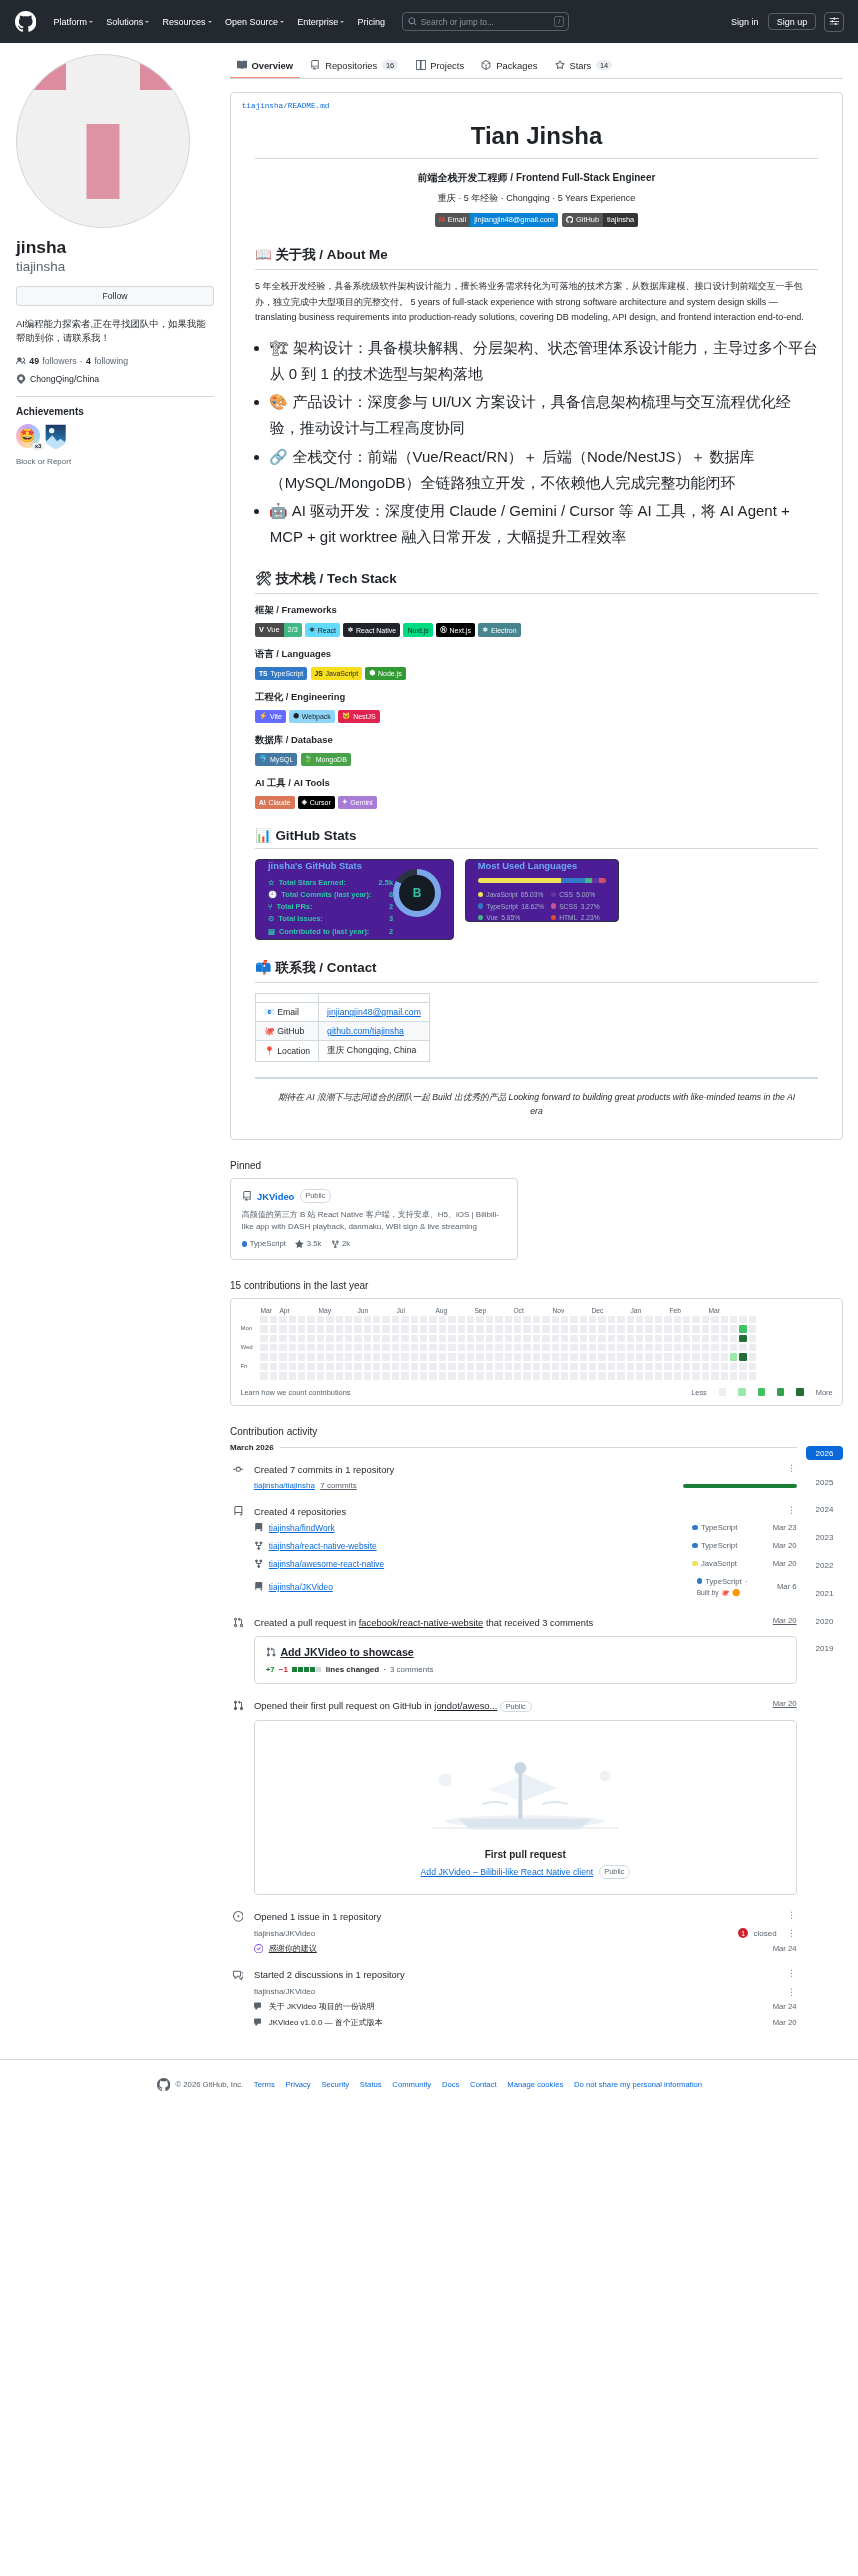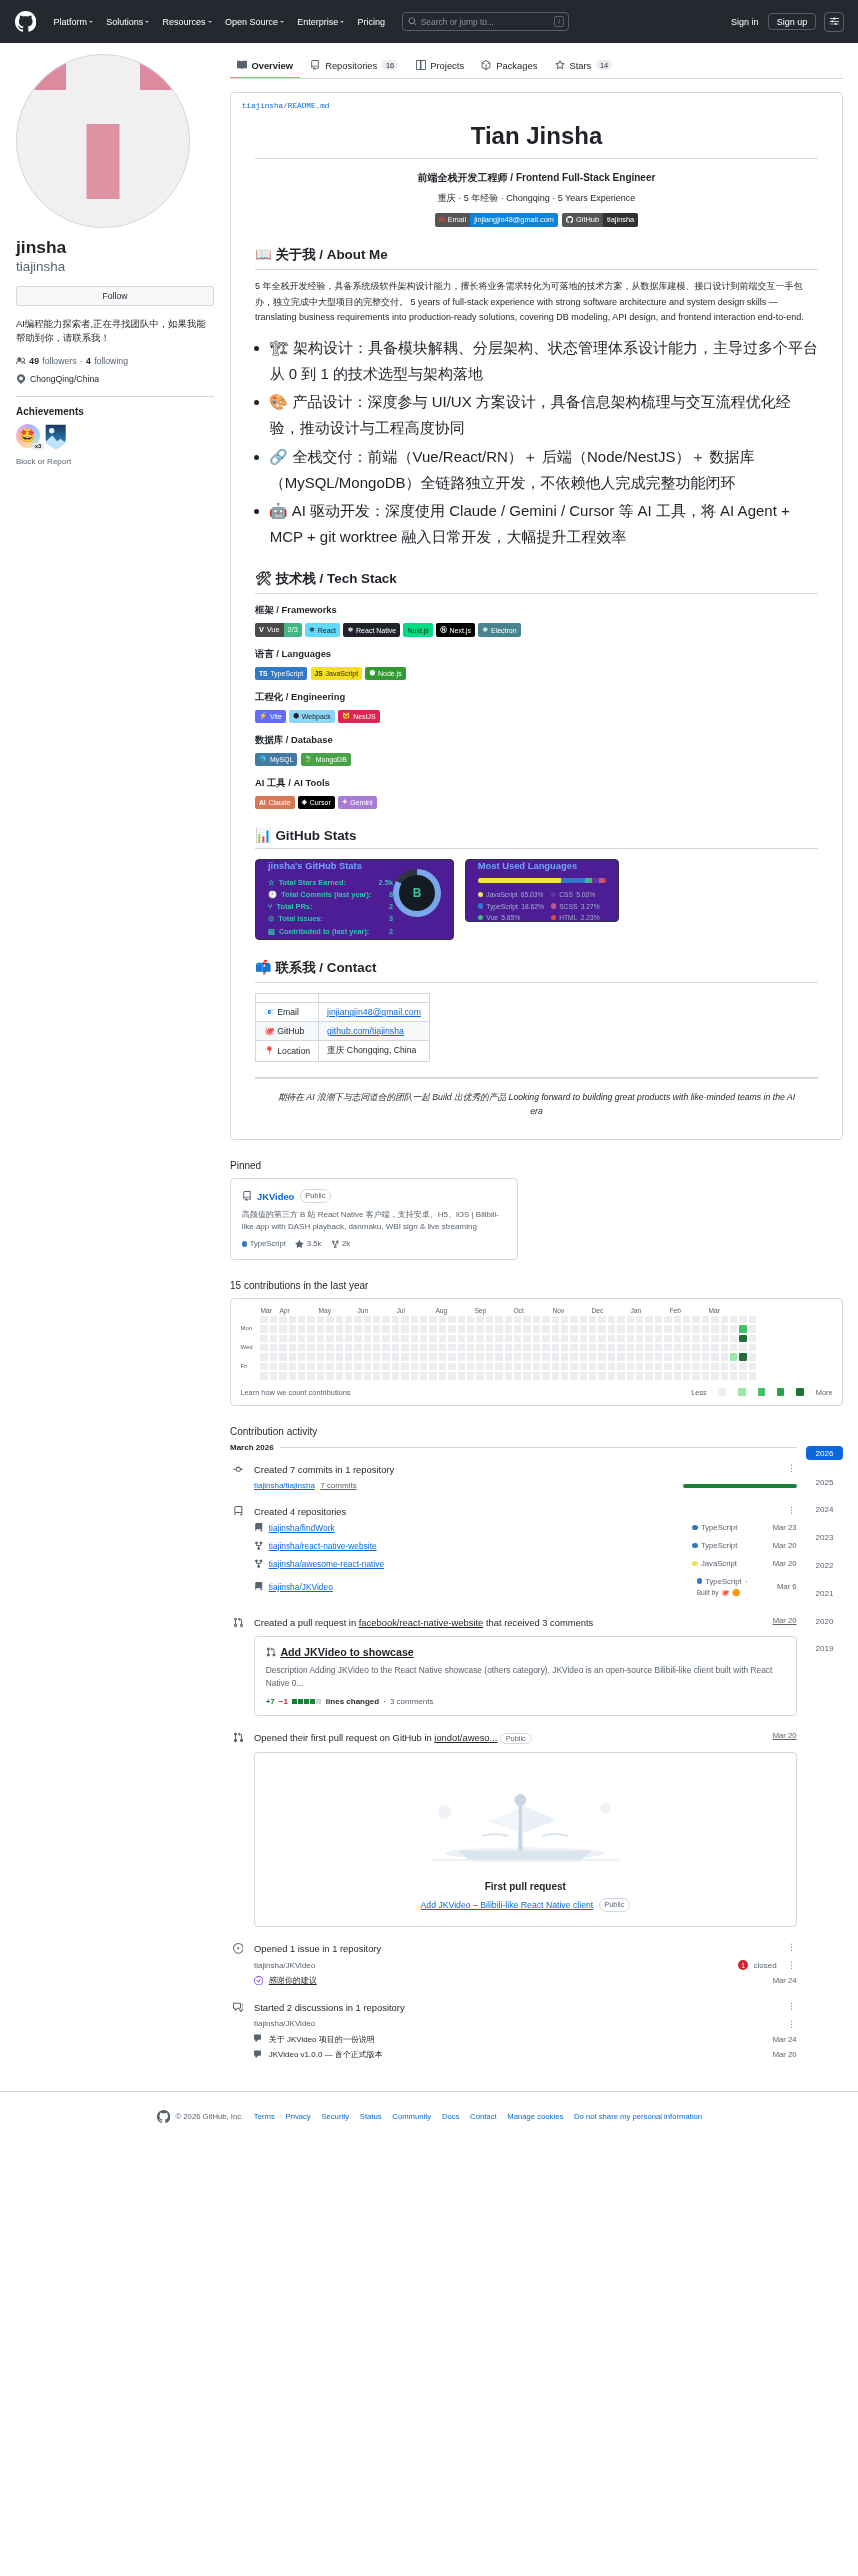--- a/index.html
+++ b/index.html
@@ -1261,21 +1261,20 @@
               <span class="act-title"><span>Created a pull request in </span><a style="color:#1f2328;text-decoration:underline">facebook/react-native-website</a><span> that received 3 comments</span></span>
               <span class="date" style="text-decoration:underline">Mar 20</span>
             </div>
             <div class="pr-card">
               <div class="pr-title">
                 <svg width="10" height="10" viewBox="0 0 16 16" fill="#59636e">
                     <path d="M1.5 3.25a2.25 2.25 0 113 2.122v5.256a2.251 2.251 0 11-1.5 0V5.372A2.25 2.25 0 011.5 3.25m5.677-.177L9.573.677A.25.25 0 0110 .854V2.5h1A2.5 2.5 0 0113.5 5v5.628a2.251 2.251 0 11-1.5 0V5a1 1 0 00-1-1h-1v1.646a.25.25 0 01-.427.177z"></path>
                   </svg>
                 <a>Add JKVideo to showcase</a>
               </div>
-              <div class="pr-desc">Description Adding JKVideo to the React Native showcase (others category). JKVideo is an open-source Bilibili-like client built with React Native 0...</div>
               <div class="pr-stats">
                 <span class="plus">+7</span>
                 <span class="minus">−1</span>
                 <span>
                   <i class="sq" style="background:#1a7f37"></i><i class="sq" style="background:#1a7f37"></i><i class="sq" style="background:#1a7f37"></i><i class="sq" style="background:#1a7f37"></i><i class="sq" style="background:#d1d9e0"></i>
                 </span>
                 <b style="font-size:8px">lines changed</b>
                 <span>·</span>
                 <span style="color:#59636e">3 comments</span>
               </div>

